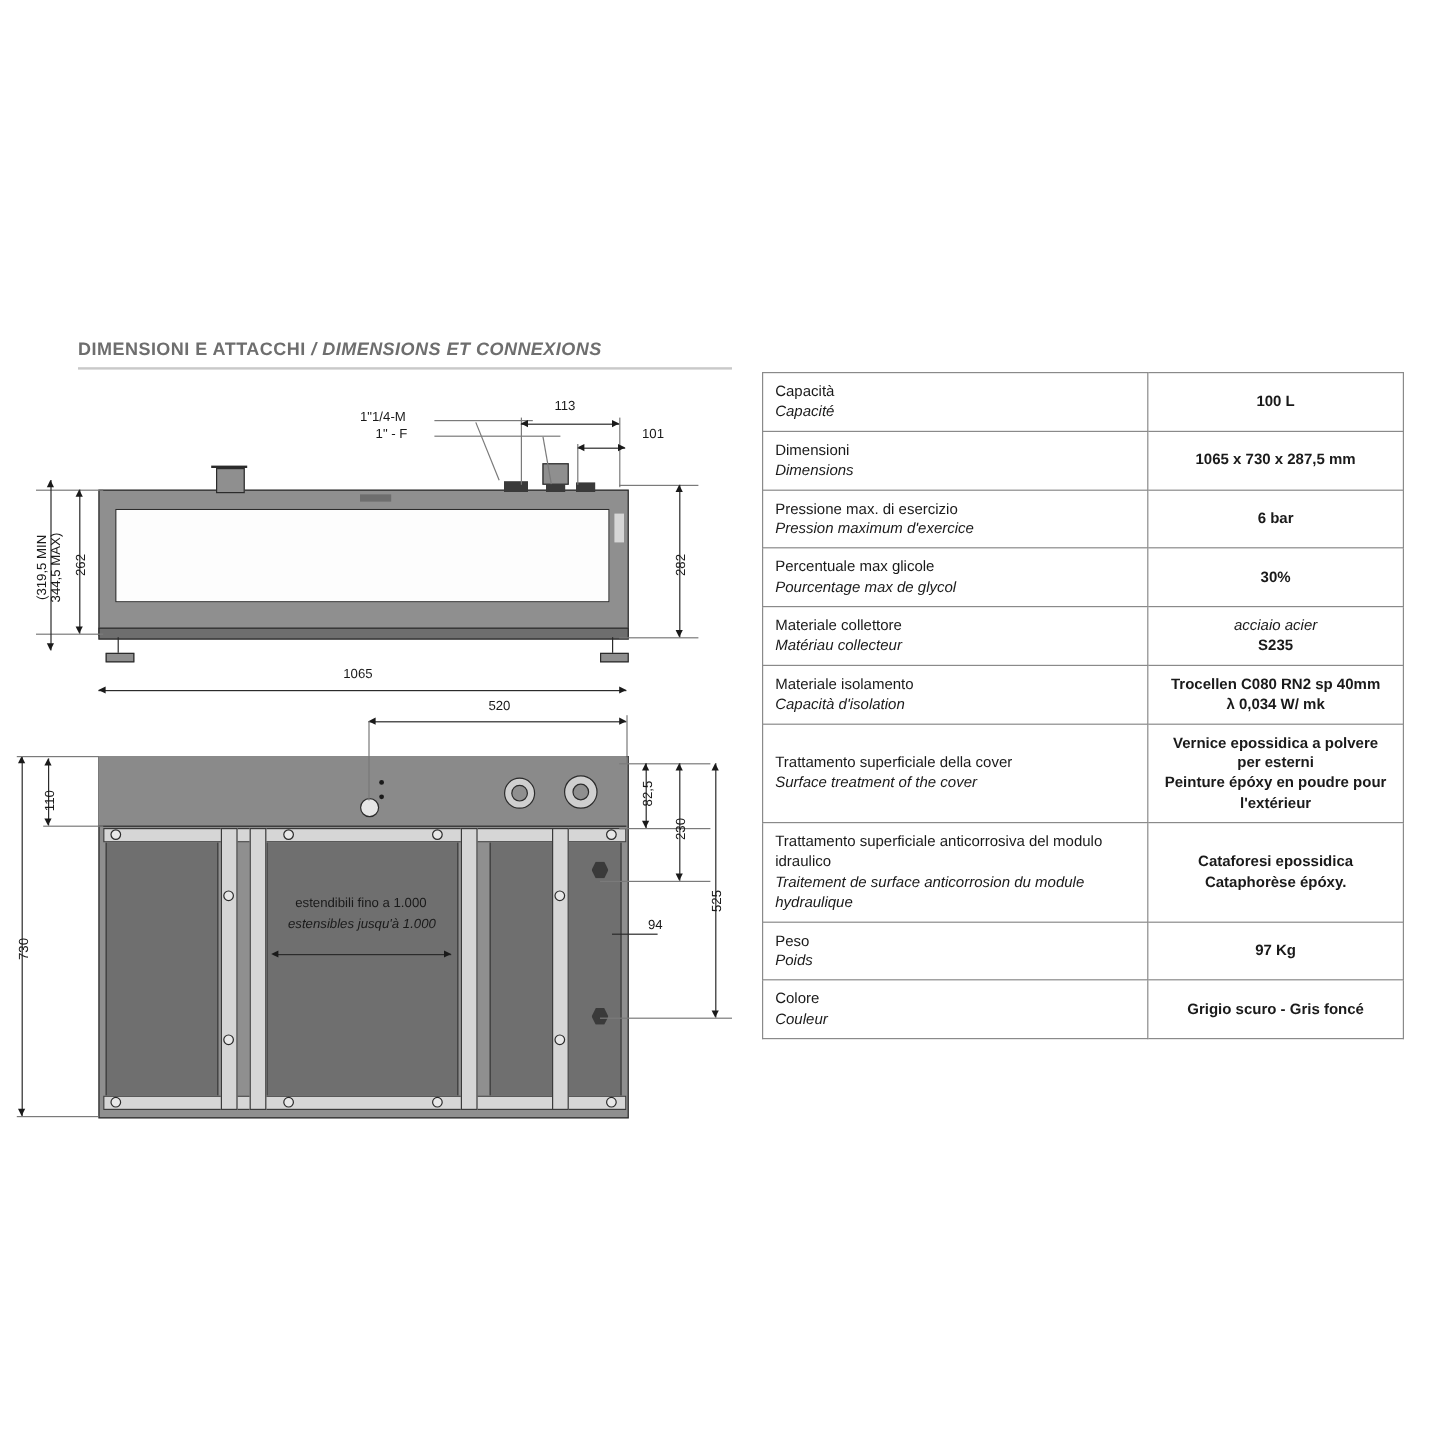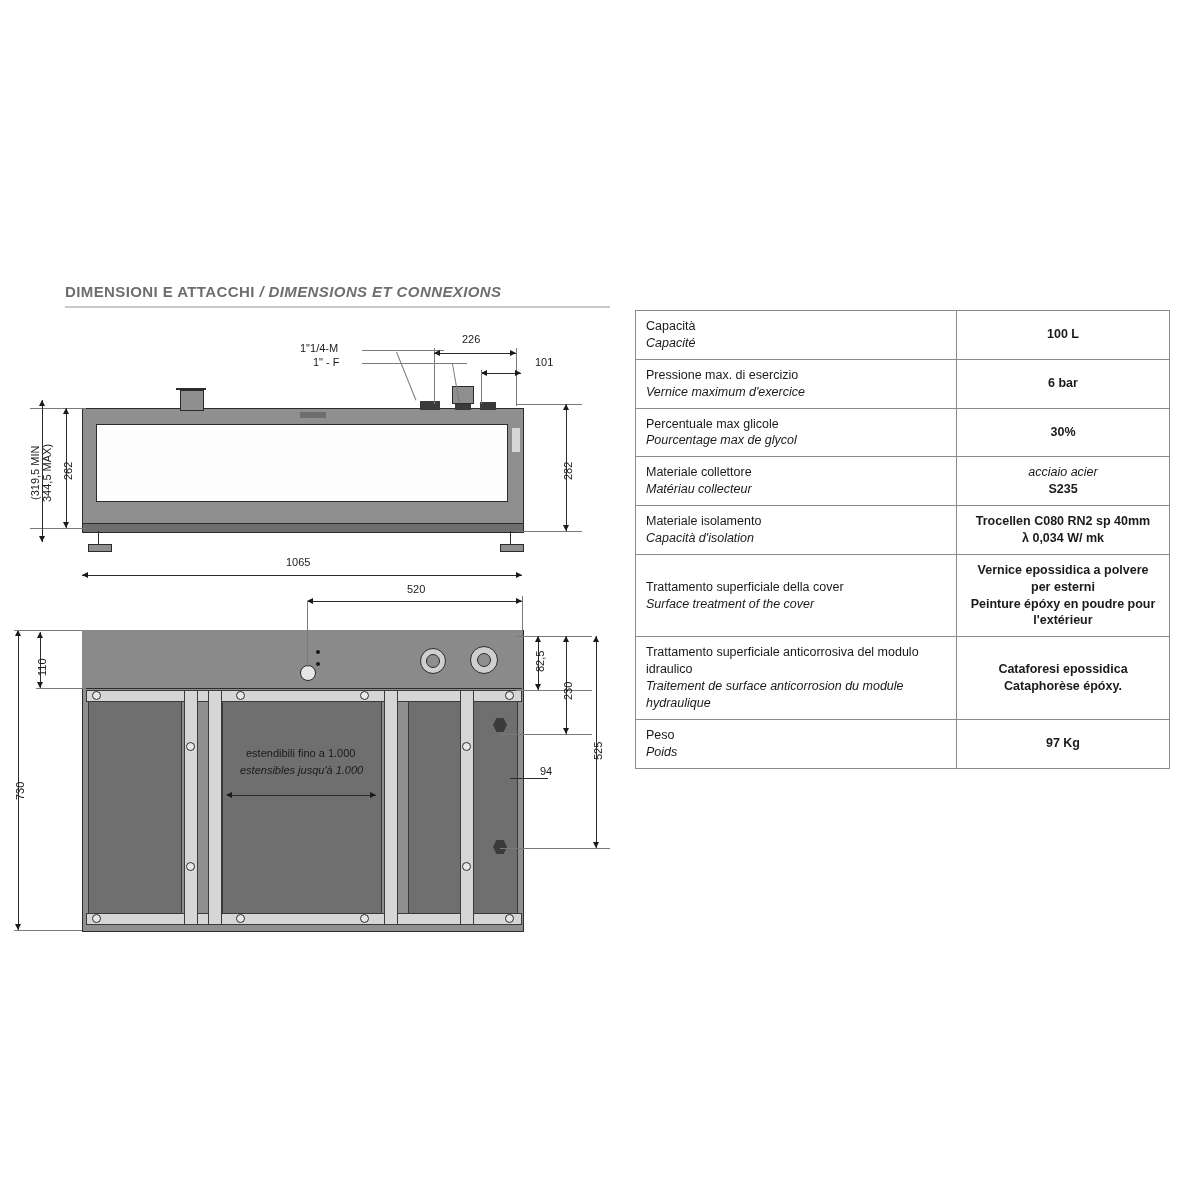--- a/index.html
+++ b/index.html
@@ -138,21 +138,21 @@
     <div class="ln thin" style="left:452px;top:364px;width:1px;height:40px;transform:rotate(-10deg);transform-origin:top;"></div>
 
     <div class="lbl" style="left:300px;top:342px;">1"1/4-M</div>
     <div class="lbl" style="left:313px;top:356px;">1" - F</div>
 
     <div class="ln vl thin" style="left:434px;top:348px;height:56px;"></div>
     <div class="ln vl thin" style="left:516px;top:348px;height:58px;"></div>
     <div class="ln hl" style="left:434px;top:353px;width:82px;"></div>
     <div class="ah ah-l" style="left:434px;top:350px;"></div>
     <div class="ah ah-r" style="left:510px;top:350px;"></div>
-    <div class="dim-txt" style="left:462px;top:333px;">226</div>
+    <div class="dim-txt" style="left:462px;top:333px;">113</div>
 
     <div class="ln hl" style="left:481px;top:373px;width:40px;"></div>
     <div class="ah ah-l" style="left:481px;top:370px;"></div>
     <div class="ah ah-r" style="left:515px;top:370px;"></div>
     <div class="ln vl thin" style="left:481px;top:370px;height:34px;"></div>
     <div class="dim-txt" style="left:535px;top:356px;">101</div>
 
     <div class="ln hl thin" style="left:30px;top:408px;width:56px;"></div>
     <div class="ln hl thin" style="left:30px;top:528px;width:56px;"></div>
     <div class="ln vl" style="left:66px;top:408px;height:120px;"></div>
@@ -272,22 +272,31 @@
         <td class="k">
           <span class="it">Capacità</span>
           <span class="fr">Capacité</span>
         </td>
         <td class="v">
           <span>100 L</span>
         </td>
       </tr>
       <tr>
         <td class="k">
+          <span class="it">Dimensioni</span>
+          <span class="fr">Dimensions</span>
+        </td>
+        <td class="v">
+          <span>1065 x 730 x 287,5 mm</span>
+        </td>
+      </tr>
+      <tr>
+        <td class="k">
           <span class="it">Pressione max. di esercizio</span>
-          <span class="fr">Vernice maximum d'exercice</span>
+          <span class="fr">Pression maximum d'exercice</span>
         </td>
         <td class="v">
           <span>6 bar</span>
         </td>
       </tr>
       <tr>
         <td class="k">
           <span class="it">Percentuale max glicole</span>
           <span class="fr">Pourcentage max de glycol</span>
         </td>
@@ -338,16 +347,25 @@
       </tr>
       <tr>
         <td class="k">
           <span class="it">Peso</span>
           <span class="fr">Poids</span>
         </td>
         <td class="v">
           <span>97 Kg</span>
         </td>
       </tr>
+      <tr>
+        <td class="k">
+          <span class="it">Colore</span>
+          <span class="fr">Couleur</span>
+        </td>
+        <td class="v">
+          <span>Grigio scuro - Gris foncé</span>
+        </td>
+      </tr>
     </tbody>
   </table>
 
 </div>
 
 </body></html>

